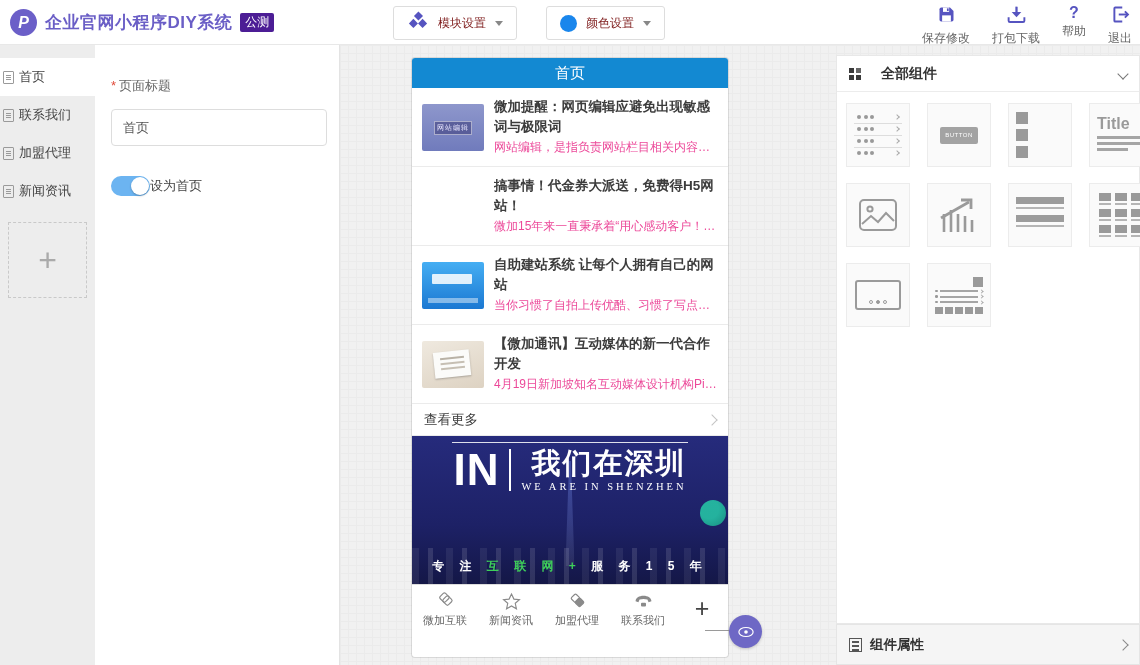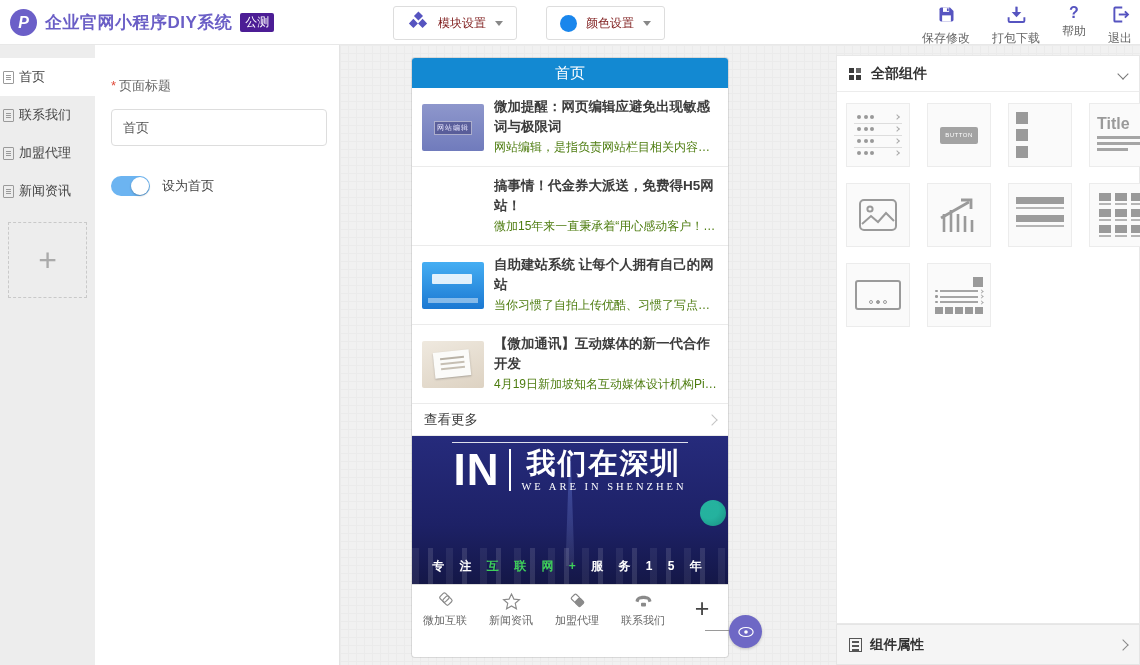--- a/index.html
+++ b/index.html
@@ -36,21 +36,21 @@
   .add-page { margin:12px 8px 0 8px; height:76px; border:1px dashed #c9c9c9; display:flex;
     align-items:center; justify-content:center; color:#aaa; font-size:32px; font-weight:300; cursor:pointer; }
 
   
   .settings { position:absolute; left:95px; top:45px; width:245px; height:620px; background:#fff;
     border-right:1px solid #e3e3e3; z-index:19; padding:32px 16px 0 16px; }
   .field-label { font-size:13px; color:#666; }
   .req { color:#e04b3a; margin-right:3px; }
   .page-title-input { margin-top:14px; width:216px; height:37px; border:1px solid #ddd; border-radius:4px;
     padding:0 11px; font-size:13px; color:#555; outline:none; font-family:inherit; }
-  .toggle-row { margin-top:30px; display:flex; align-items:center; gap:12px; }
+  .toggle-row { margin-top:30px; display:flex; align-items:center; gap:0; }
   .toggle { width:39px; height:20px; border-radius:10px; background:#6cb4f1; position:relative; cursor:pointer; }
   .toggle::after { content:""; position:absolute; right:1px; top:1px; width:18px; height:18px;
     border-radius:50%; background:#fff; box-shadow:0 1px 2px rgba(0,0,0,.25); }
   .toggle-label { font-size:13px; color:#444; }
 
   
   .canvas { position:absolute; left:340px; top:45px; width:800px; height:620px; background-color:#f1f1f1;
     background-image:
       linear-gradient(#ebebeb 1px, transparent 1px),
       linear-gradient(90deg,#ebebeb 1px, transparent 1px),
@@ -83,42 +83,42 @@
   .thumb-2 { background:linear-gradient(180deg,#45aef3 0%,#1b78d2 100%); }
   .thumb-2::before { content:""; position:absolute; left:10px; top:12px; width:40px; height:10px; background:rgba(255,255,255,.85); border-radius:1px; }
   .thumb-2::after { content:""; position:absolute; left:6px; bottom:6px; width:50px; height:5px; background:rgba(255,255,255,.45); }
   .thumb-3 { background:linear-gradient(160deg,#efe9df 0%,#ddd2c2 100%); }
   .thumb-3::before { content:""; position:absolute; left:12px; top:10px; width:36px; height:26px; background:#fbfbf9;
     box-shadow:0 1px 2px rgba(0,0,0,.25); transform:rotate(-6deg); }
   .thumb-3::after { content:""; position:absolute; left:18px; top:16px; width:24px; height:2px; background:#b9b2a6;
     box-shadow:0 5px 0 #c6bfb3, 0 10px 0 #c6bfb3; transform:rotate(-6deg); }
   .news-text { flex:1; min-width:0; }
   .news-title { font-size:13.5px; color:#3c3c3c; font-weight:bold; line-height:1.45; max-height:40px; overflow:hidden; }
-  .news-desc { font-size:12px; color:#4d7c0f; white-space:nowrap; overflow:hidden; text-overflow:ellipsis; margin-top:3px; }
+  .news-desc { font-size:12px; color:#ec4899; white-space:nowrap; overflow:hidden; text-overflow:ellipsis; margin-top:3px; }
   .more-row { height:32px; display:flex; align-items:center; padding:0 12px; font-size:13.5px; color:#3c3c3c;
     border-bottom:1px solid #ebebeb; cursor:pointer; }
   .chev { width:8px; height:8px; border-right:1.5px solid #c4c4c4; border-bottom:1.5px solid #c4c4c4; }
   .chev-right { transform:rotate(-45deg); }
   .chev-down { transform:rotate(45deg); }
   .more-row .chev { margin-left:auto; }
 
   
   .banner { height:148px; background:linear-gradient(180deg,#262b7c 0%,#1d2166 60%,#141747 100%);
     position:relative; overflow:hidden; color:#fff; text-align:center; }
   .b-city { position:absolute; bottom:0; left:0; right:0; height:36px;
     background:repeating-linear-gradient(90deg, rgba(255,255,255,.07) 0 7px, transparent 7px 16px,
       rgba(255,255,255,.12) 16px 21px, transparent 21px 34px); }
   .b-tower { position:absolute; left:50%; bottom:18px; width:9px; height:105px; transform:translateX(-50%);
     background:linear-gradient(180deg, rgba(120,150,255,.35), rgba(255,255,255,.08)); clip-path:polygon(40% 0,60% 0,100% 100%,0 100%); }
   .b1 { position:relative; margin-top:14px; font-size:21px; font-weight:bold; letter-spacing:5px; }
   .b-hr { position:relative; width:236px; height:1px; background:rgba(255,255,255,.85); margin:6px auto 5px auto; }
   .b2 { position:relative; display:flex; align-items:center; justify-content:center; gap:10px; }
   .b2-in { font-size:44px; font-weight:bold; line-height:1; letter-spacing:1px; }
   .b2-div { width:2px; height:42px; background:#fff; }
-  .b2-col { display:flex; flex-direction:column; align-items:center; }
+  .b2-col { display:flex; flex-direction:column; align-items:flex-end; }
   .b2-cn { font-size:29px; font-weight:bold; letter-spacing:2px; line-height:1.1; }
   .b2-en { font-family:"Liberation Serif", serif; font-size:10.5px; letter-spacing:3px; margin-top:1px; }
   .b4 { position:absolute; bottom:9px; left:0; right:0; font-size:12px; letter-spacing:6px; font-weight:bold; }
   .b4 .green { color:#3ecf5a; }
   .b-dotcircle { position:absolute; right:2px; top:64px; width:26px; height:26px; border-radius:50%;
     background:radial-gradient(circle at 35% 35%, #25c2a4 0 40%, #189a85 100%); opacity:.9; }
 
   
   .tab-bar { height:47px; border-top:1px solid #ddd; display:flex; align-items:center; background:#fff; }
   .tab { flex:1; display:flex; flex-direction:column; align-items:center; justify-content:center; gap:1px;
@@ -128,21 +128,21 @@
 
   
   .connector { position:absolute; left:705px; top:630px; width:26px; height:1px; background:#9a9a9a; z-index:22; }
   .eye-btn { position:absolute; left:729px; top:615px; width:33px; height:33px; border-radius:50%;
     background:#6e68c5; display:flex; align-items:center; justify-content:center; z-index:23; cursor:pointer;
     box-shadow:0 1px 3px rgba(0,0,0,.2); }
 
   
   .components { position:absolute; left:836px; top:55px; width:304px; height:569px; background:#fff;
     border:1px solid #e8e8e8; z-index:20; }
-  .comp-head { height:36px; display:flex; align-items:center; gap:10px; padding:0 12px; border-bottom:1px solid #ececec; }
+  .comp-head { height:36px; display:flex; align-items:center; gap:20px; padding:0 12px; border-bottom:1px solid #ececec; }
   .comp-title { font-size:14px; color:#333; font-weight:bold; }
   .comp-head .chev { margin-left:auto; border-color:#777; }
   .grid4-ic { display:grid; grid-template-columns:5px 5px; grid-template-rows:5px 5px; gap:2px; }
   .grid4-ic span { background:#3a3a3a; }
   .grid4-ic span:nth-child(2) { background:#666; }
   .tile-grid { display:grid; grid-template-columns:repeat(4,64px); gap:16px 17px; padding:11px 0 0 9px; }
   .tile { width:64px; height:64px; background:#fafafa; border:1px solid #ececec; cursor:pointer;
     display:flex; align-items:center; justify-content:center; overflow:hidden; }
   .tile-inner { width:48px; }
 

